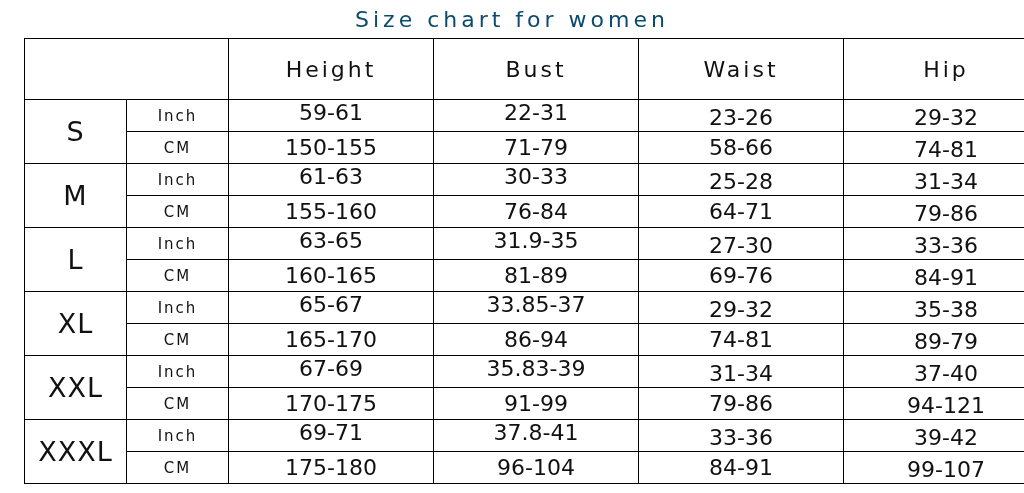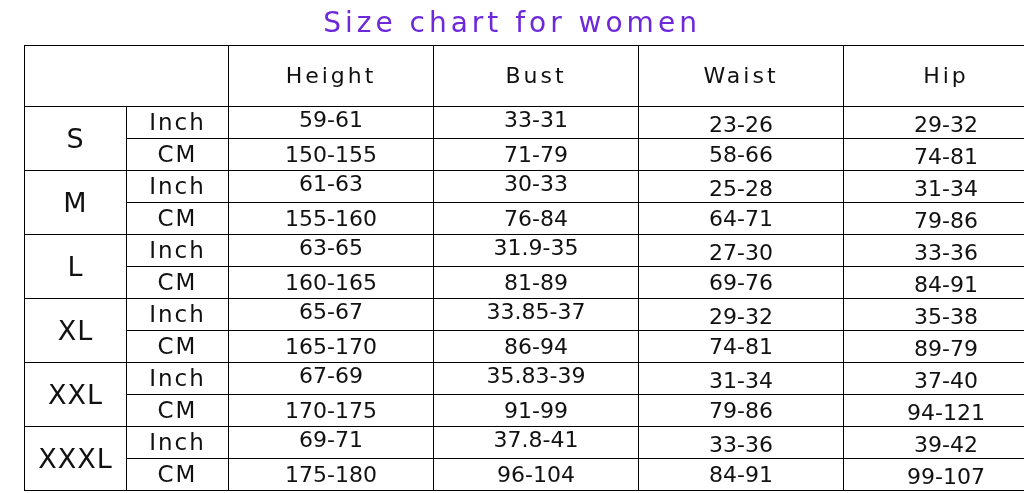--- a/index.html
+++ b/index.html
@@ -15,24 +15,24 @@
     overflow: hidden;
   }
   .chart-wrap {
     width: 1024px;
     height: 493px;
     position: relative;
     box-sizing: border-box;
   }
   .title {
     text-align: center;
-    font-size: 28px;
+    font-size: 22px;
     letter-spacing: 4px;
     font-weight: 400;
-    color: #6d28d9;
+    color: #0c4a6e;
     padding: 8px 0 6px 0;
     font-family: "DejaVu Sans", sans-serif;
     line-height: 1.1;
   }
   table.size-table {
     width: 1024px;
     border-collapse: collapse;
     table-layout: fixed;
     margin-left: 24px;
   }
@@ -60,21 +60,21 @@
     padding-left: 22px;
   }
   .head-row td.blank {
     border-right: 1px solid #000;
   }
   .size-cell {
     font-size: 27px;
     letter-spacing: 1px;
   }
   .unit-cell {
-    font-size: 23px;
+    font-size: 15px;
     letter-spacing: 2px;
     font-weight: 700;
     text-align: left;
     padding-left: 22px;
   }
   .val-cell {
     font-size: 22px;
   }
   tr.data-row td {
     height: 31px;
@@ -105,21 +105,21 @@
         <td>Height</td>
         <td>Bust</td>
         <td>Waist</td>
         <td>Hip</td>
       </tr>
 
       <tr class="data-row">
         <td class="size-cell" rowspan="2">S</td>
         <td class="unit-cell">Inch</td>
         <td class="val-cell val-shift-up">59-61</td>
-        <td class="val-cell val-shift-up">33-31</td>
+        <td class="val-cell val-shift-up">22-31</td>
         <td class="val-cell val-shift-dn">23-26</td>
         <td class="val-cell val-shift-dn">29-32</td>
       </tr>
       <tr class="data-row">
         <td class="unit-cell">CM</td>
         <td class="val-cell">150-155</td>
         <td class="val-cell">71-79</td>
         <td class="val-cell">58-66</td>
         <td class="val-cell val-shift-dn">74-81</td>
       </tr>

